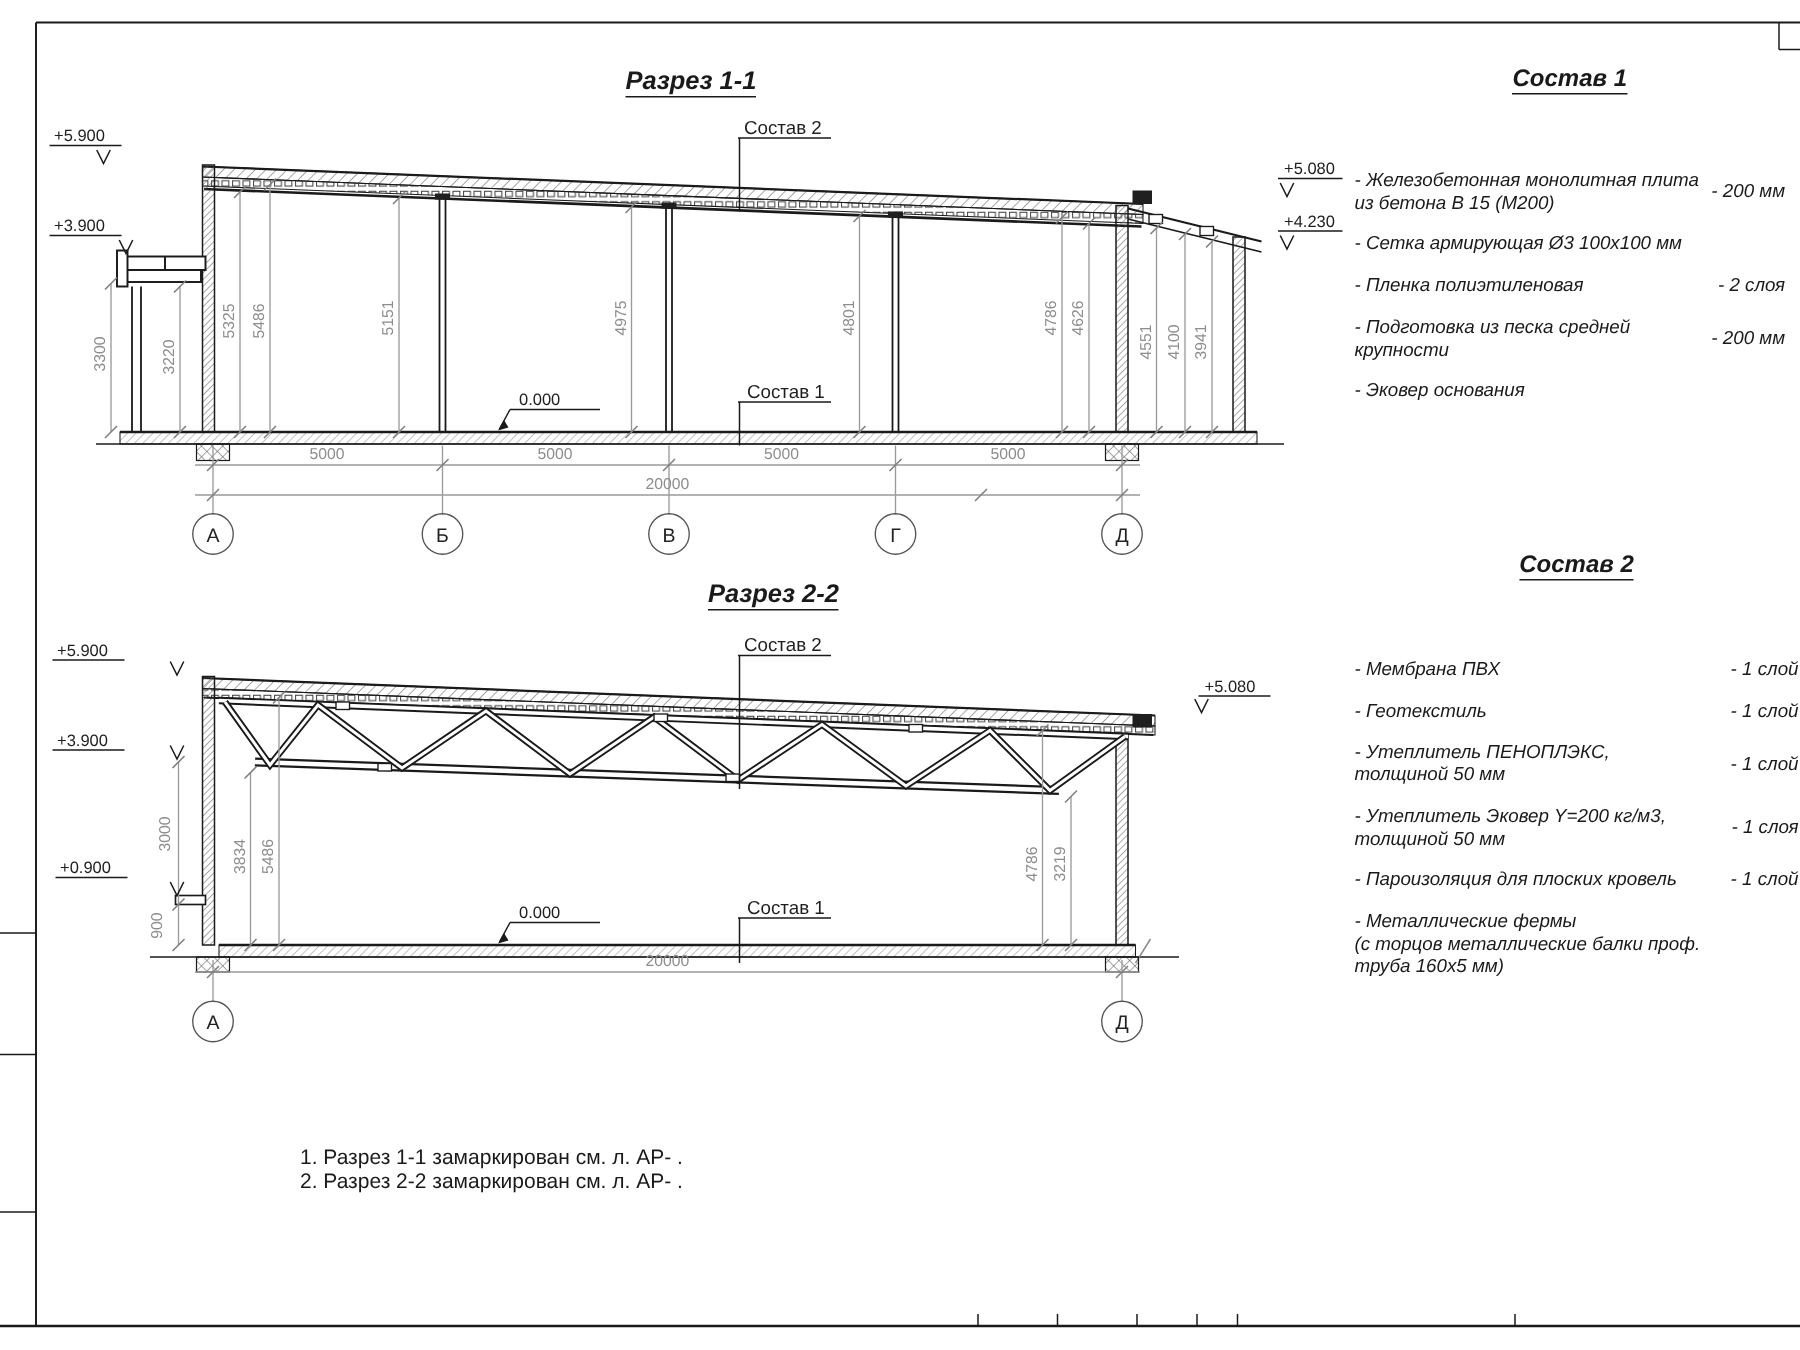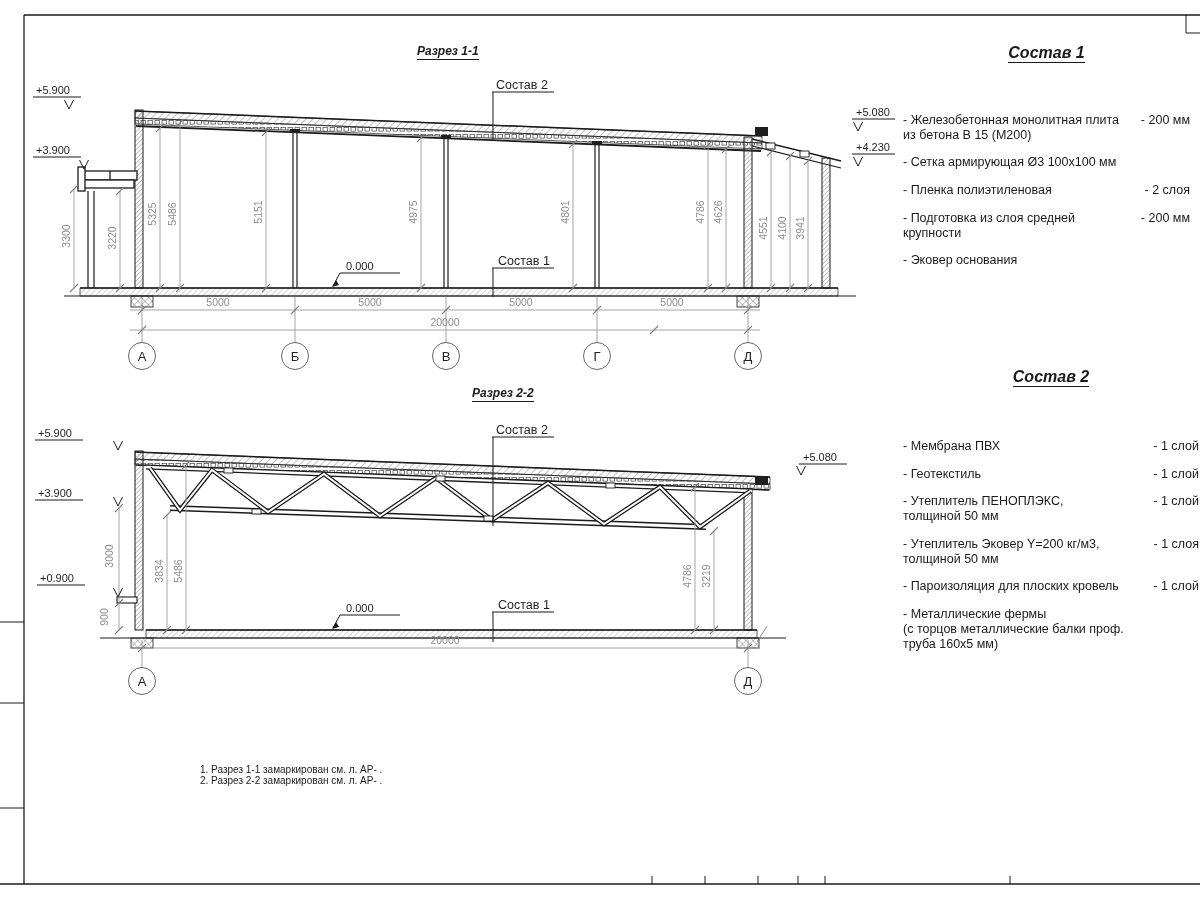--- a/index.html
+++ b/index.html
@@ -4,30 +4,30 @@
 <style>
   html,body{margin:0;padding:0;background:#e8e8e8;}
   .sheet{position:relative;width:1200px;height:900px;background:#ffffff;overflow:hidden;
          font-family:"Liberation Sans",sans-serif;color:#1a1a1a;}
   svg{position:absolute;left:0;top:0;}
   svg text{font-family:"Liberation Sans",sans-serif;}
   .dimtxt{font-size:10.5px;fill:#8d8d8d;}
   .etxt{font-size:11px;fill:#1f1f1f;}
   .ldrtxt{font-size:12.5px;fill:#1f1f1f;}
   .axtxt{font-size:13px;fill:#222;}
-  .sec-title{position:absolute;font-style:italic;font-weight:bold;font-size:12px;}
+  .sec-title{position:absolute;font-style:italic;font-weight:bold;font-size:17px;}
   .sec-title span{border-bottom:1.4px solid #1a1a1a;padding-bottom:1px;}
   .comp{position:absolute;font-size:12.5px;line-height:1.18;}
   .comp-title{text-align:center;font-style:italic;font-weight:bold;font-size:16px;}
   .comp-title span{border-bottom:1.4px solid #1a1a1a;padding-bottom:1px;}
   .comp-body{margin-top:50px;}
-  .crow{display:flex;justify-content:space-between;align-items:flex-start;margin-bottom:13px;}
+  .crow{display:flex;justify-content:space-between;align-items:center;margin-bottom:13px;font-style:italic;}
   .cname{white-space:pre-line;}
   .cval{white-space:nowrap;padding-left:8px;}
-  .notes{position:absolute;left:200px;top:764px;font-size:10px;line-height:1.12;}
+  .notes{position:absolute;left:200px;top:764px;font-size:14px;line-height:1.12;}
 </style>
 </head>
 <body>
 
 <div class="sheet">
 
 <svg width="1200" height="900" viewBox="0 0 1200 900">
   <defs>
     <pattern id="ph45" width="5" height="5" patternUnits="userSpaceOnUse" patternTransform="rotate(45)">
       <line x1="0" y1="0" x2="0" y2="5" stroke="#6a6a6a" stroke-width="0.8"></line>
@@ -343,21 +343,21 @@
         </div>
       <div class="crow">
           <div class="cname">- Сетка армирующая Ø3 100х100 мм</div>
           <div class="cval"></div>
         </div>
       <div class="crow">
           <div class="cname">- Пленка полиэтиленовая</div>
           <div class="cval">- 2 слоя</div>
         </div>
       <div class="crow">
-          <div class="cname">- Подготовка из слоя средней
+          <div class="cname">- Подготовка из песка средней
   крупности</div>
           <div class="cval">- 200 мм</div>
         </div>
       <div class="crow">
           <div class="cname">- Эковер основания</div>
           <div class="cval"></div>
         </div>
     </div>
   </div>
 

